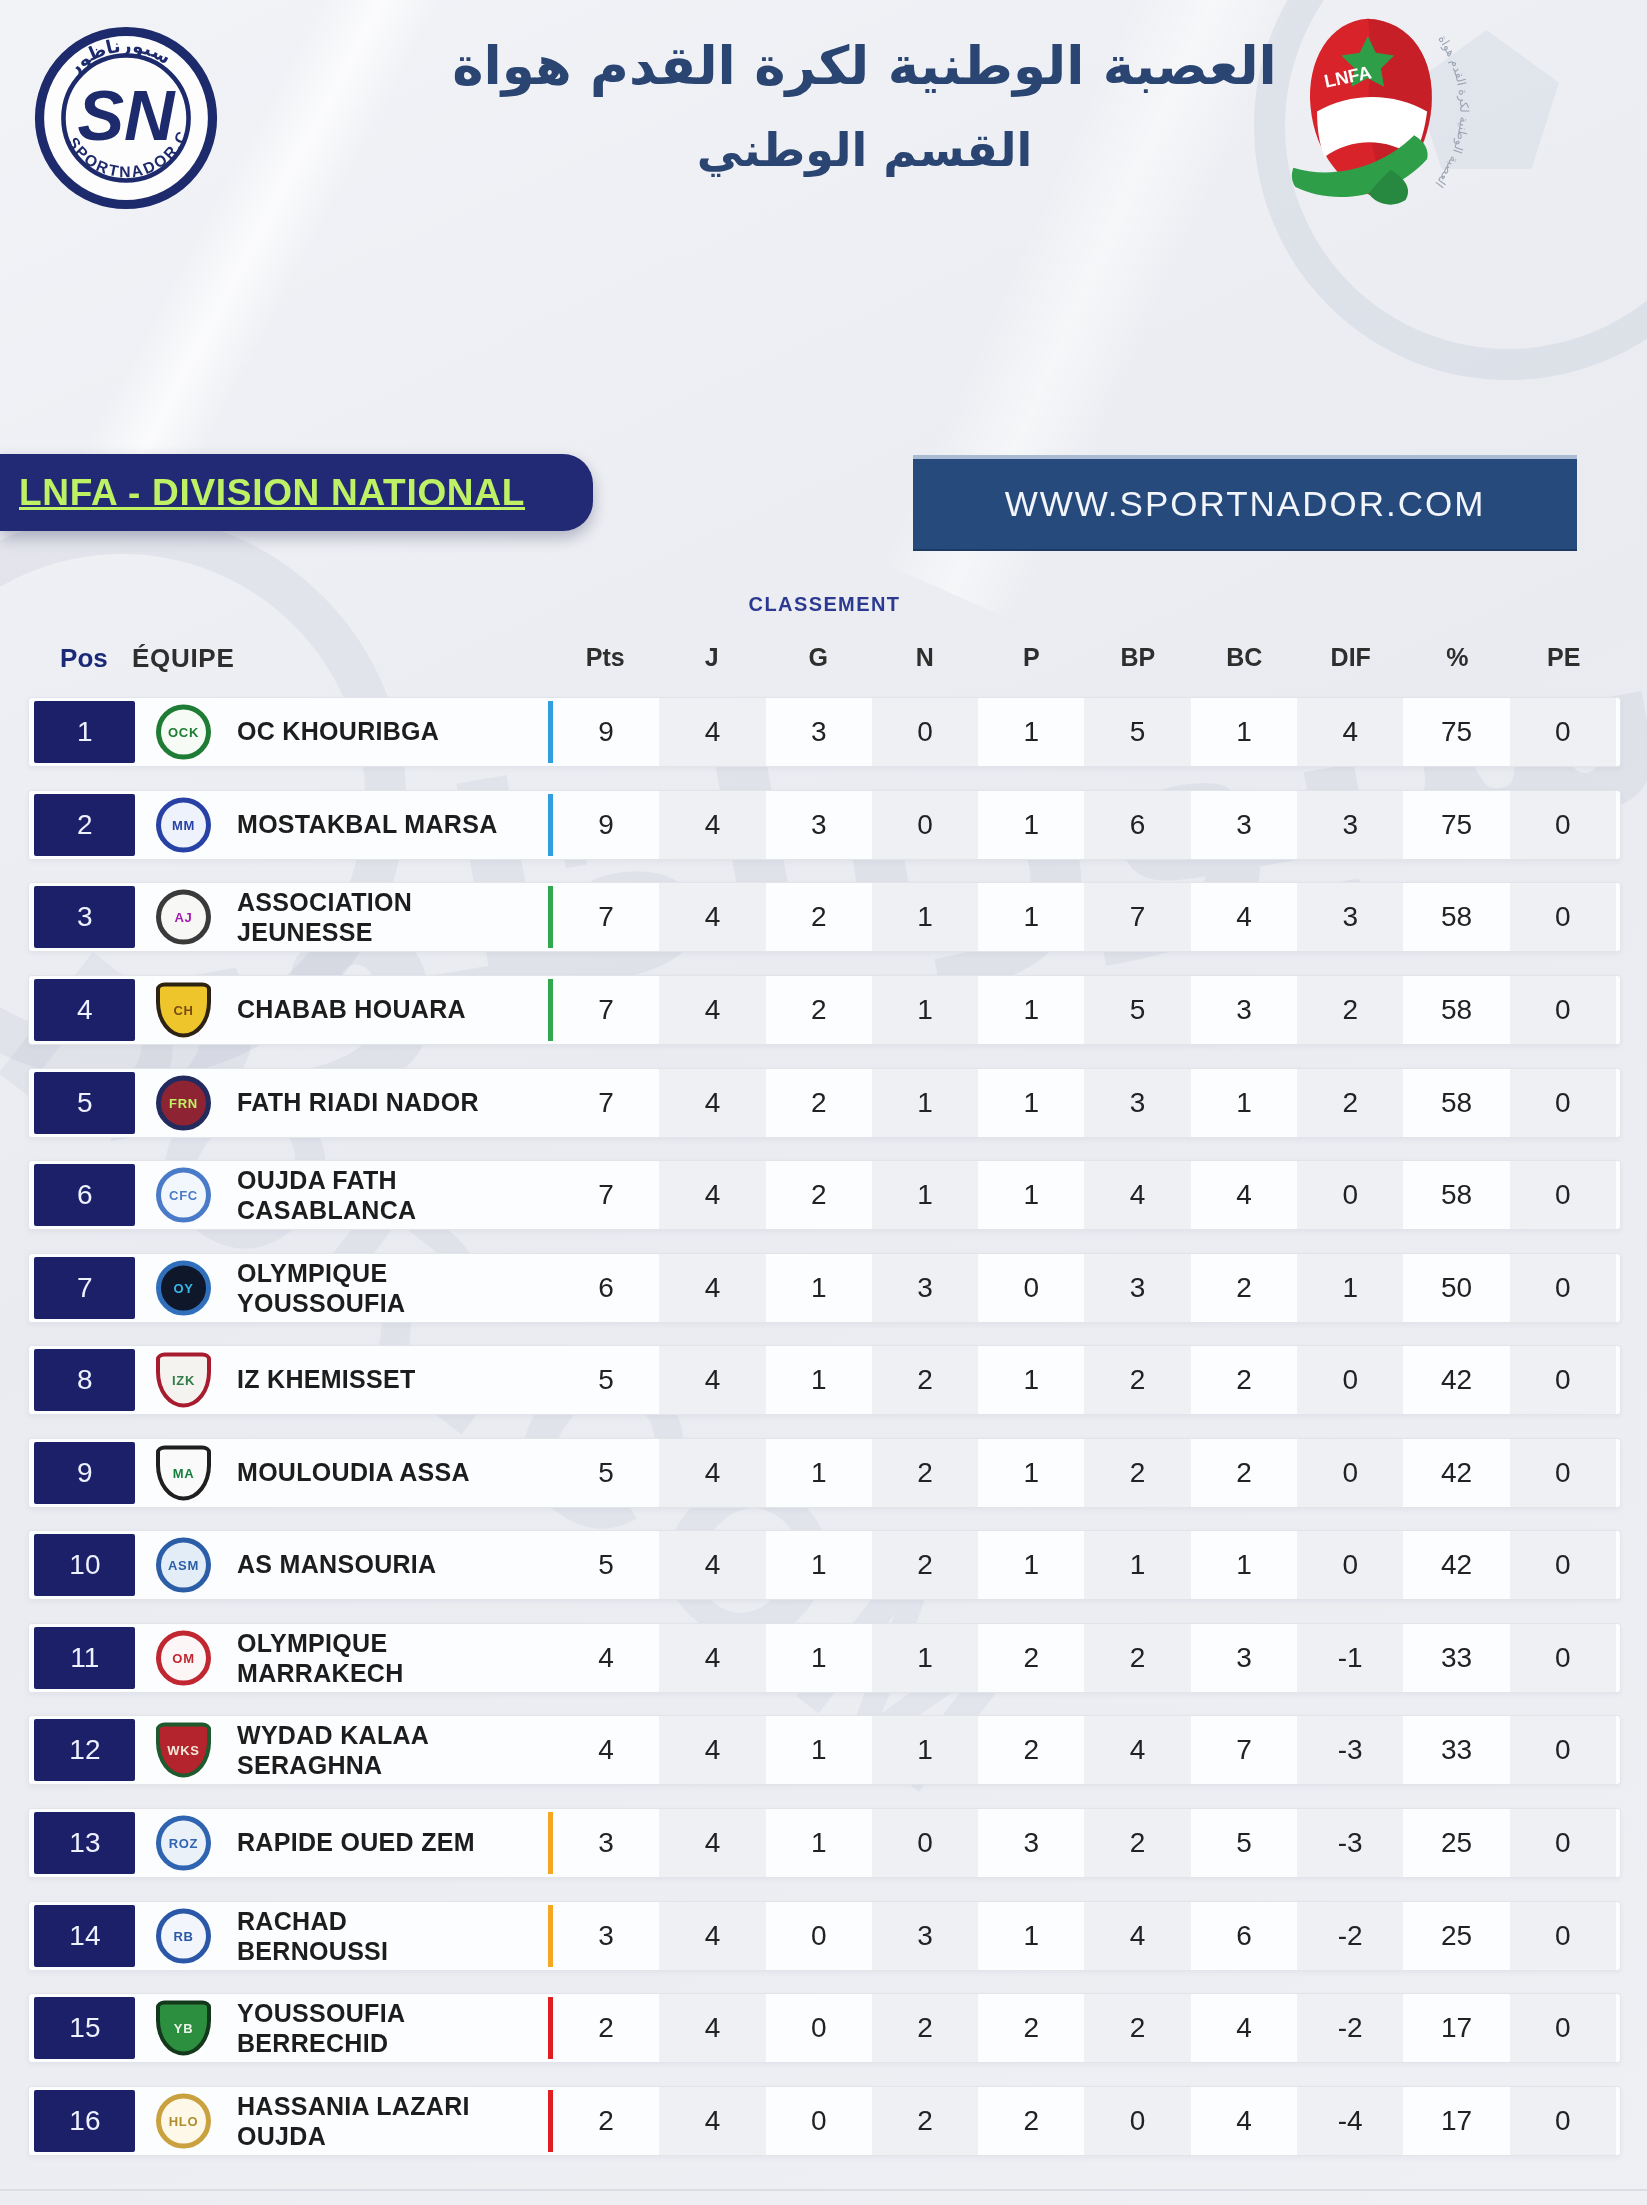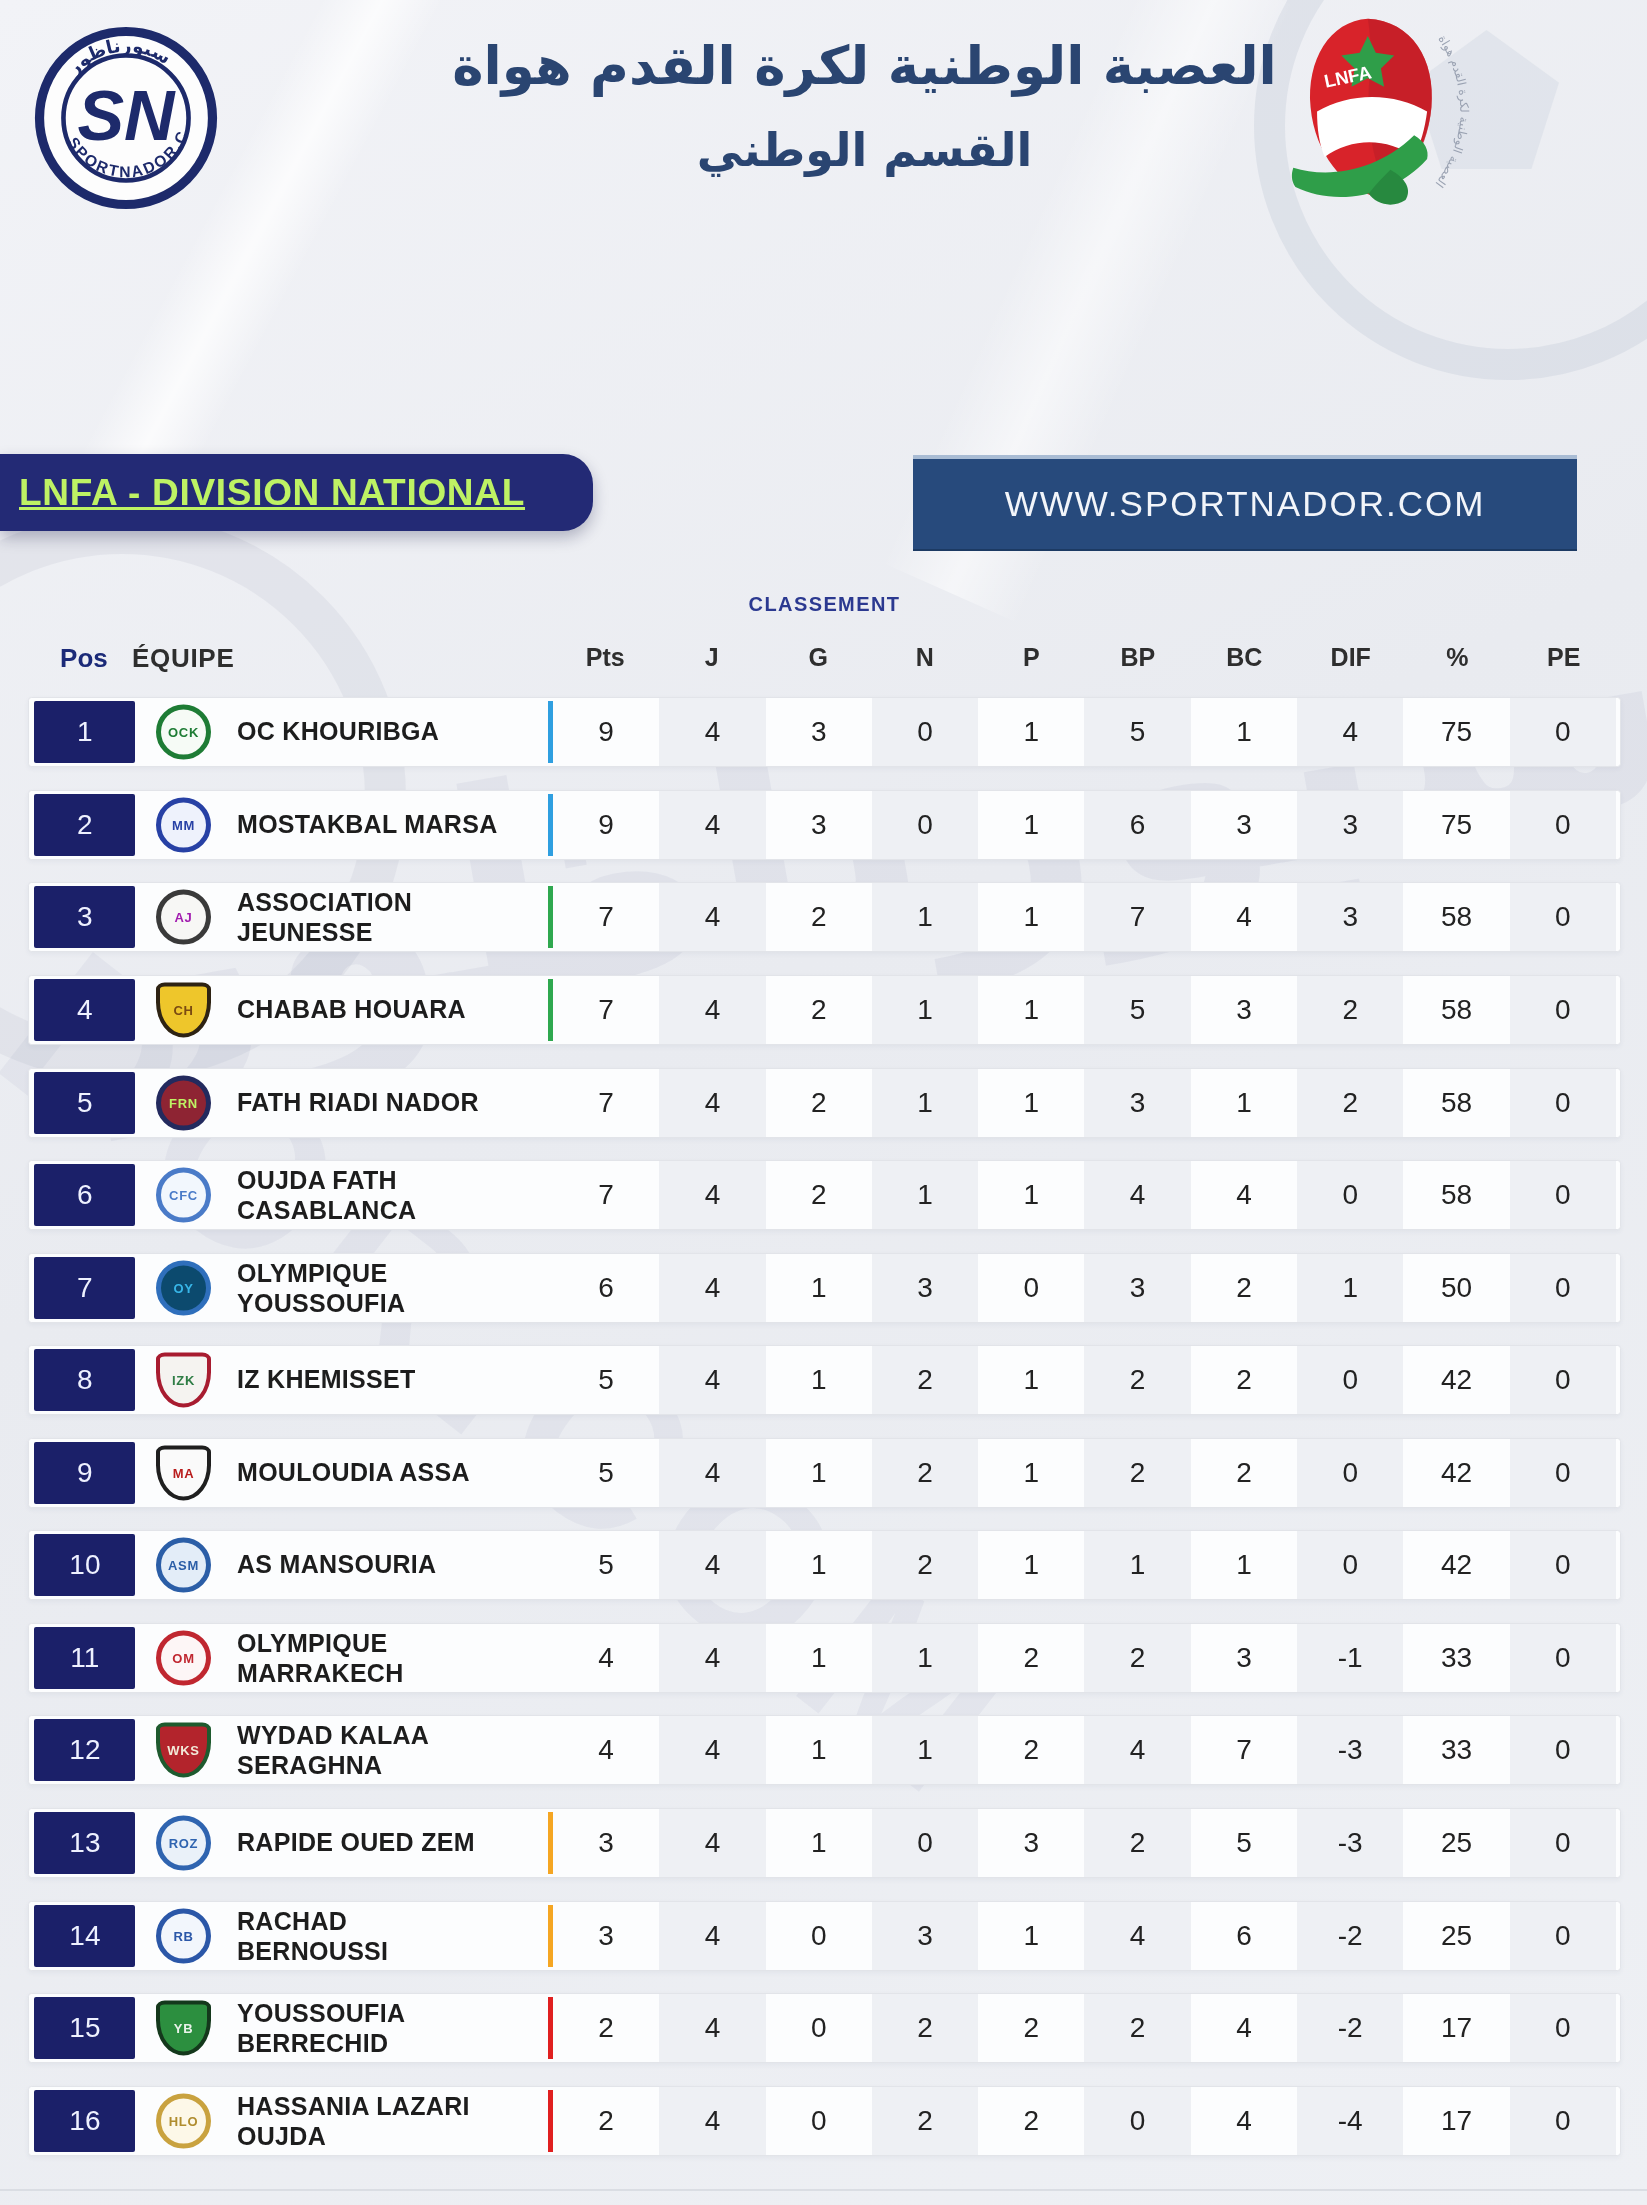--- a/index.html
+++ b/index.html
@@ -258,21 +258,21 @@
           <div class="cell">1</div>
           <div class="cell striped">4</div>
           <div class="cell">4</div>
           <div class="cell striped">0</div>
           <div class="cell">58</div>
           <div class="cell striped">0</div>
         </div>
   </div>
       <div class="row" style="top: 1253px;">
     <div class="pos">7</div>
-    <div class="logo circle" style="border-color: rgb(47, 111, 188); background: #0c4a6e; color: rgb(56, 182, 232);">OY</div>
+    <div class="logo circle" style="border-color: rgb(47, 111, 188); background: #0f172a; color: rgb(56, 182, 232);">OY</div>
     <div class="team">
           <div>OLYMPIQUE</div>
           <div>YOUSSOUFIA</div>
         </div>
     <div class="accent" style="background: transparent;"></div>
     <div class="stats">
           <div class="cell">6</div>
           <div class="cell striped">4</div>
           <div class="cell">1</div>
           <div class="cell striped">3</div>
@@ -299,21 +299,21 @@
           <div class="cell">1</div>
           <div class="cell striped">2</div>
           <div class="cell">2</div>
           <div class="cell striped">0</div>
           <div class="cell">42</div>
           <div class="cell striped">0</div>
         </div>
   </div>
       <div class="row" style="top: 1438px;">
     <div class="pos">9</div>
-    <div class="logo shield" style="border-color: rgb(31, 31, 31); background: rgb(250, 250, 250); color: #b91c1c;">MA</div>
+    <div class="logo shield" style="border-color: rgb(31, 31, 31); background: rgb(250, 250, 250); color: #15803d;">MA</div>
     <div class="team">
           <div>MOULOUDIA ASSA</div>
         </div>
     <div class="accent" style="background: transparent;"></div>
     <div class="stats">
           <div class="cell">5</div>
           <div class="cell striped">4</div>
           <div class="cell">1</div>
           <div class="cell striped">2</div>
           <div class="cell">1</div>

